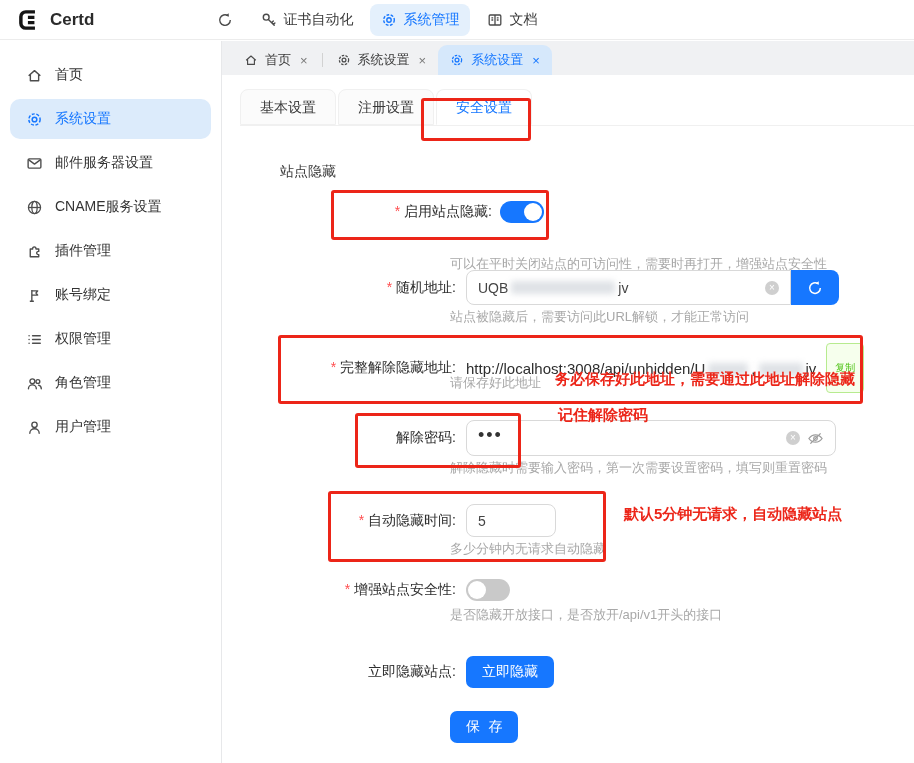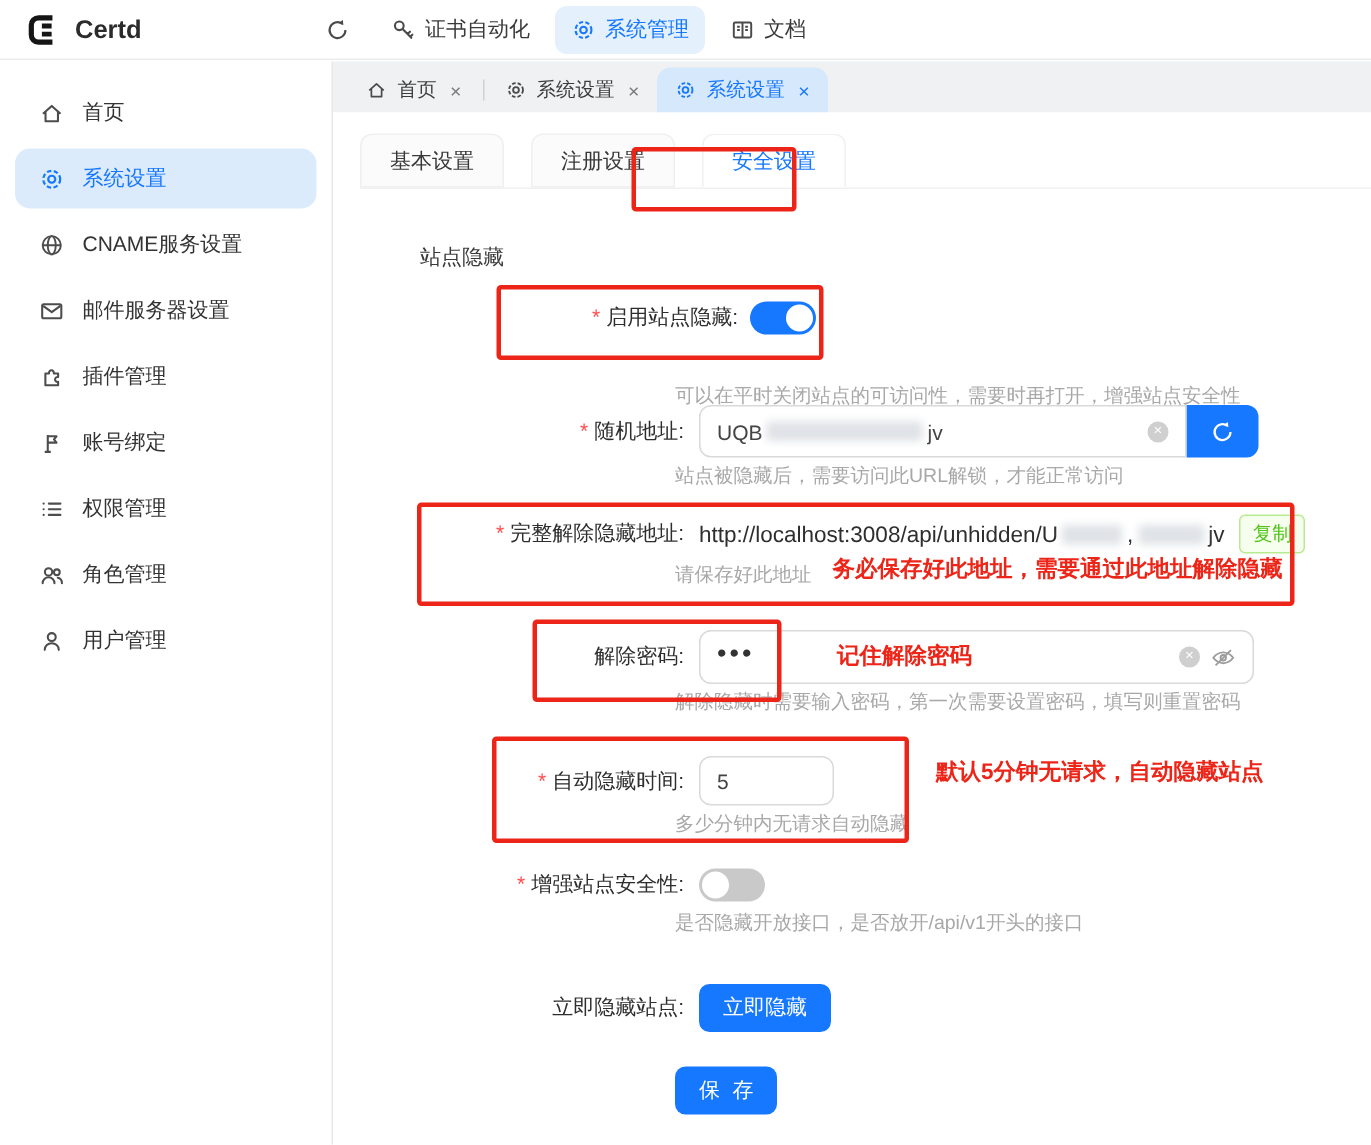--- a/index.html
+++ b/index.html
@@ -31,21 +31,21 @@
     display:flex;align-items:flex-end;box-sizing:border-box;padding-left:10px;}
   .ttab{height:30px;display:flex;align-items:center;gap:7px;padding:0 12px;font-size:13px;color:#3c3c3c;cursor:pointer;}
   .ttab .ticon{width:14px;height:14px;color:#4a4a4a;}
   .tclose{font-size:13px;color:#7a7a7a;margin-left:2px;cursor:pointer;}
   .ttab.active{background:#d6e8fb;border-radius:9px 9px 0 0;color:#1677ff;}
   .ttab.active .ticon,.ttab.active .tclose{color:#1677ff;}
   .tdiv{width:1px;height:14px;background:#d2d2d2;margin:0 2px 8px 2px;align-self:flex-end;}
 
   
   .content{position:absolute;left:222px;top:75px;width:692px;height:688px;background:#fff;}
-  .ctabs{position:absolute;left:18px;right:0;top:14px;height:37px;display:flex;gap:18px;
+  .ctabs{position:absolute;left:18px;right:0;top:14px;height:37px;display:flex;gap:2px;
     border-bottom:1px solid #f0f0f0;box-sizing:border-box;}
   .ctab{padding:0 19px;line-height:34px;height:36px;box-sizing:border-box;background:#fbfbfb;
     border:1px solid #f0f0f0;border-radius:8px 8px 0 0;font-size:14px;color:#383838;cursor:pointer;}
   .ctab.active{background:#fff;color:#1677ff;border-bottom-color:#fff;}
 
   .group-label{position:absolute;left:58px;top:88px;font-size:14px;color:#3a3a3a;}
 
   .frow{position:absolute;left:16px;display:flex;align-items:center;}
   .flabel{width:228px;box-sizing:border-box;padding-right:10px;text-align:right;font-size:14px;color:#2e2e2e;flex:none;}
   .flabel.wide{width:262px;padding-right:8px;}
@@ -69,22 +69,22 @@
   .blurb{display:inline-block;height:13px;background:#dfe2e6;border-radius:2px;filter:blur(3px);
     vertical-align:middle;margin:0 3px;}
   .clearicon{width:14px;height:14px;border-radius:50%;background:#cfcfcf;color:#fff;font-size:10px;
     line-height:14px;text-align:center;cursor:pointer;flex:none;}
   .pw-input{width:370px;height:36px;}
   .pwdots{font-size:18px;letter-spacing:2px;color:#333;line-height:10px;position:relative;top:-3px;}
   .num-input{width:90px;height:33px;}
   .icon-right{position:absolute;right:11px;display:flex;align-items:center;gap:7px;}
 
   .urltext{font-size:15px;color:#2e2e2e;white-space:nowrap;}
-  .copybtn{margin-left:10px;height:24px;padding:0 8px;border:1px solid #b7eb8f;background:#f6ffed;
-    color:#52c41a;font-size:13px;border-radius:4px;display:flex;align-items:center;cursor:pointer;flex:none;}
+  .copybtn{margin-left:10px;height:24px;padding:12px 8px;border:1px solid #b7eb8f;background:#f6ffed;
+    color:#52c41a;font-size:10px;border-radius:4px;display:flex;align-items:center;cursor:pointer;flex:none;}
 
   .pbtn{background:#1677ff;color:#fff;border:none;border-radius:7px;font-size:14px;height:32px;
     padding:0 16px;cursor:pointer;font-family:Liberation Mono, monospace;}
 
   
   .rbox{position:absolute;border:3px solid #ec2518;border-radius:3px;pointer-events:none;z-index:50;}
   .rnote{position:absolute;color:#ec2518;font-size:15px;font-weight:600;z-index:51;white-space:nowrap;pointer-events:none;}
 </style>
 </head>
 <body>
@@ -149,36 +149,36 @@
     <span class="sicon">
       <svg viewBox="0 0 16 16" fill="none" stroke="currentColor" stroke-width="1.4">
           <circle cx="8" cy="8" r="2.2"></circle>
           <circle cx="8" cy="8" r="5.3" stroke-dasharray="2.8 1.55"></circle>
         </svg>
     </span>
     <span>系统设置</span>
   </div>
   <div class="sitem">
     <span class="sicon">
+      <svg viewBox="0 0 16 16" fill="none" stroke="currentColor" stroke-width="1.3" stroke-linejoin="round">
+          <rect x="2" y="3.6" width="12" height="8.8" rx="1"></rect>
+          <path d="m2.6 4.6 5.4 4 5.4-4"></path>
+        </svg>
+    </span>
+    <span>邮件服务器设置</span>
+  </div>
+  <div class="sitem">
+    <span class="sicon">
       <svg viewBox="0 0 16 16" fill="none" stroke="currentColor" stroke-width="1.2">
           <circle cx="8" cy="8" r="5.7"></circle>
           <ellipse cx="8" cy="8" rx="2.5" ry="5.7"></ellipse>
           <path d="M2.3 8h11.4"></path>
         </svg>
     </span>
     <span>CNAME服务设置</span>
-  </div>
-  <div class="sitem">
-    <span class="sicon">
-      <svg viewBox="0 0 16 16" fill="none" stroke="currentColor" stroke-width="1.3" stroke-linejoin="round">
-          <rect x="2" y="3.6" width="12" height="8.8" rx="1"></rect>
-          <path d="m2.6 4.6 5.4 4 5.4-4"></path>
-        </svg>
-    </span>
-    <span>邮件服务器设置</span>
   </div>
   <div class="sitem">
     <span class="sicon">
       <svg viewBox="0 0 16 16" fill="none" stroke="currentColor" stroke-width="1.3" stroke-linejoin="round">
           <path d="M4 5.6h2.3a1.55 1.55 0 1 1 3 0H12v2.3a1.55 1.55 0 1 0 0 3V13H4z"></path>
         </svg>
     </span>
     <span>插件管理</span>
   </div>
   <div class="sitem">
@@ -352,14 +352,14 @@
   </div>
 </div>
 
 <div class="rbox" style="left:421px;top:98px;width:104px;height:37px;"></div>
 <div class="rbox" style="left:331px;top:190px;width:212px;height:44px;"></div>
 <div class="rbox" style="left:278px;top:335px;width:579px;height:63px;"></div>
 <div class="rbox" style="left:355px;top:413px;width:160px;height:49px;"></div>
 <div class="rbox" style="left:328px;top:491px;width:272px;height:65px;"></div>
 
 <div class="rnote" style="left:555px;top:370px;">务必保存好此地址，需要通过此地址解除隐藏</div>
-<div class="rnote" style="left:558px;top:428px;">记住解除密码</div>
+<div class="rnote" style="left:558px;top:406px;">记住解除密码</div>
 <div class="rnote" style="left:624px;top:505px;">默认5分钟无请求，自动隐藏站点</div>
 
 </body></html>

